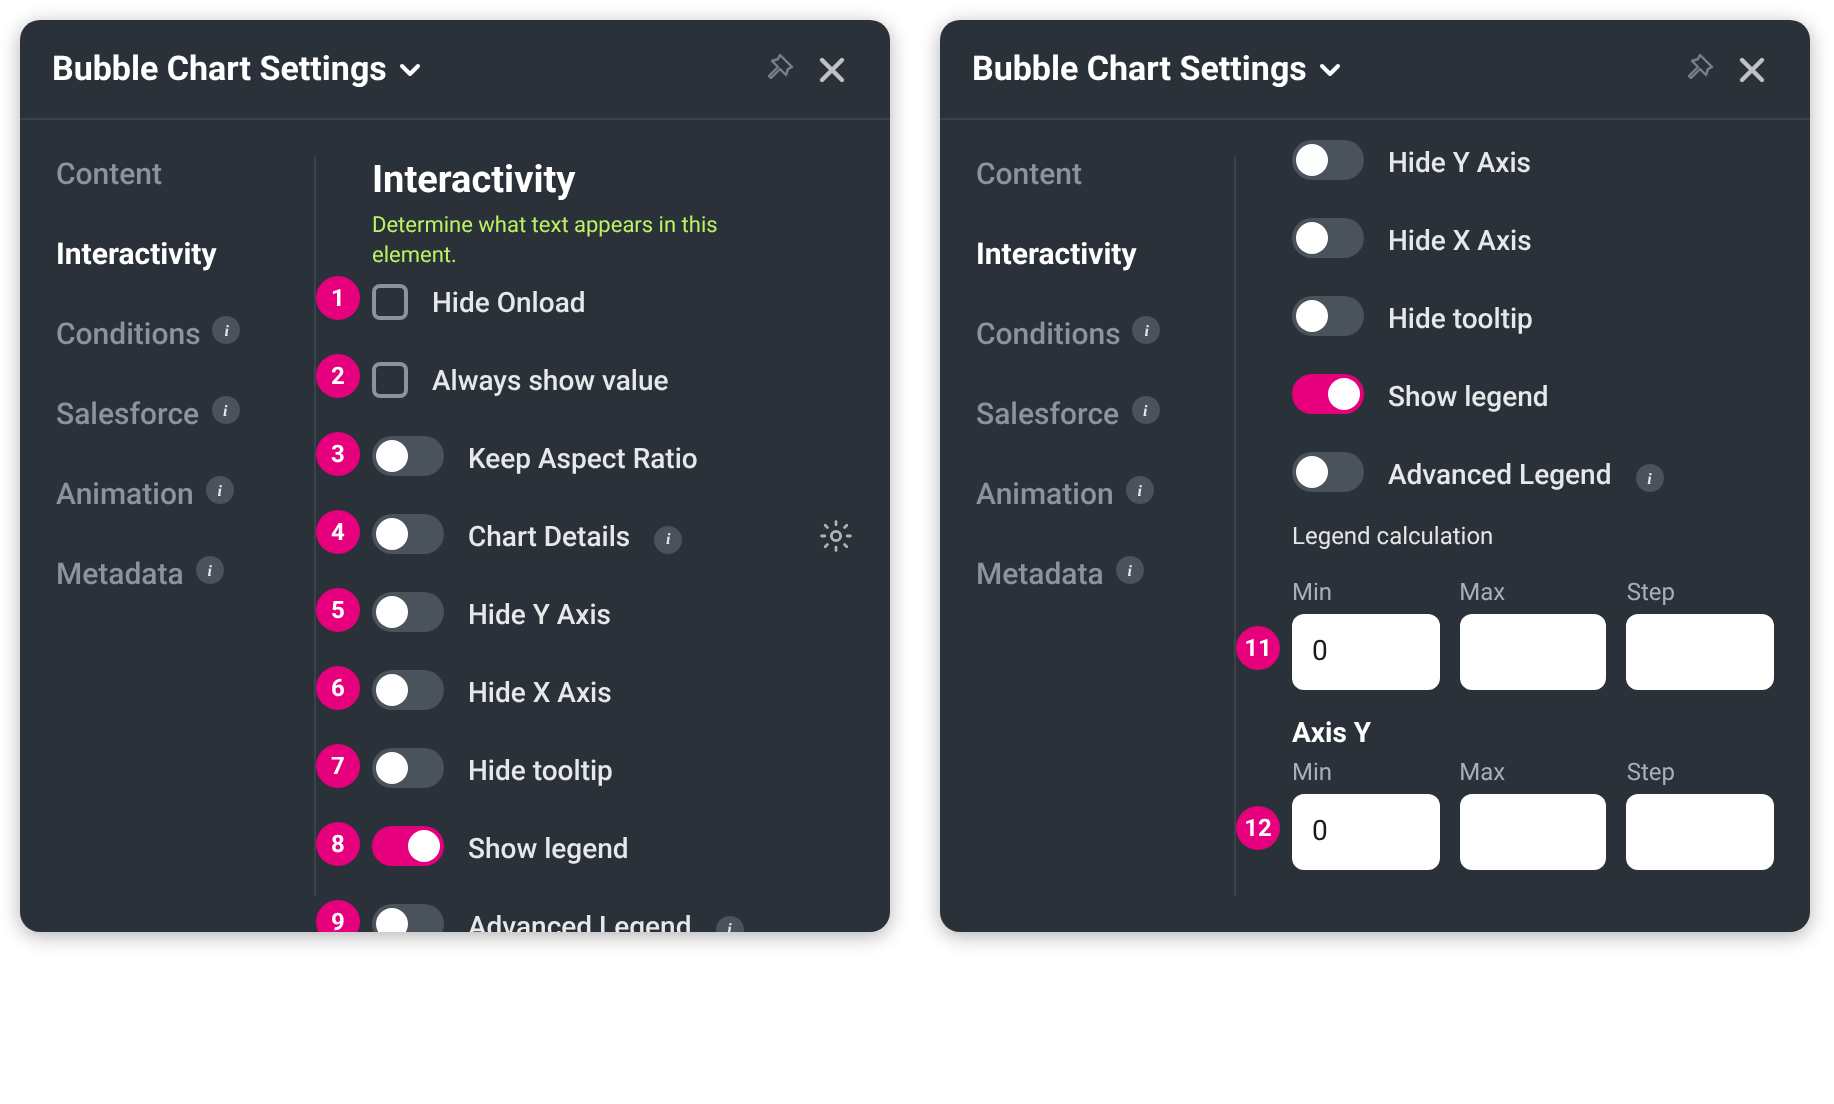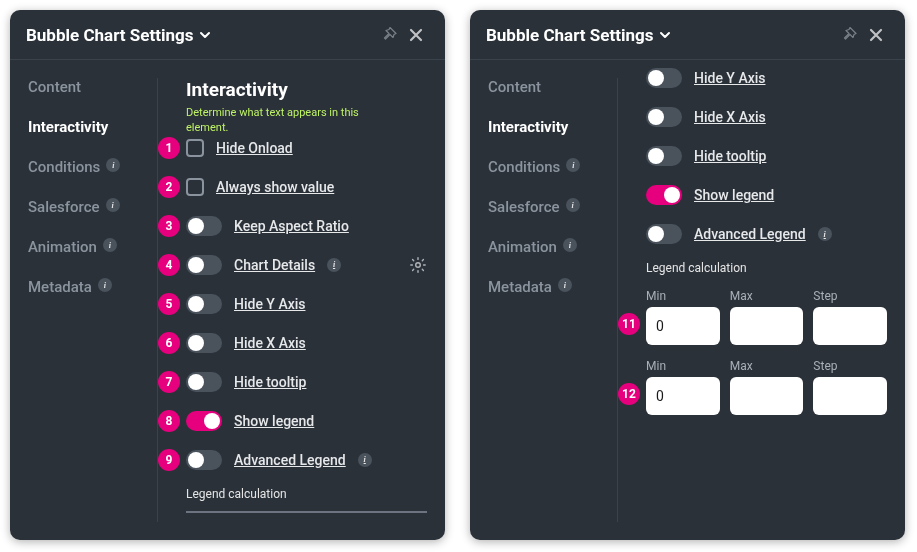--- a/index.html
+++ b/index.html
@@ -1,20 +1,20 @@
 <!DOCTYPE html>
 <html><head>
 <meta charset="utf-8">
 <style>
   * { box-sizing: border-box; margin: 0; padding: 0; font-family: -apple-system, BlinkMacSystemFont, "Segoe UI", Roboto, Helvetica, Arial, sans-serif; }
   body { background: #ffffff; width: 917px; height: 552px; overflow: hidden; position: relative; }
   .panel {
     position: absolute;
     width: 435px;
-    height: 530px;
+    height: 456px;
     background: #2a3139;
     border-radius: 10px;
     color: #e6e8ea;
     overflow: hidden;
     box-shadow: 0 2px 10px rgba(0,0,0,0.3);
   }
   .panel.left { left: 10px; top: 10px; }
   .panel.right { left: 470px; top: 10px; }
   .header {
     height: 50px;
@@ -103,26 +103,25 @@
     margin-bottom: 4px;
   }
   .section-sub {
     font-size: 11px;
     color: #bef264;
     line-height: 1.4;
     max-width: 200px;
   }
   .row {
     display: flex;
-    align-items: center;
+    align-items: flex-end;
     gap: 12px;
     margin-bottom: 15px;
     position: relative;
     min-height: 24px;
-    text-decoration: underline;
   }
   .num-marker {
     position: absolute;
     left: -28px;
     width: 22px; height: 22px;
     border-radius: 50%;
     background: #e6007e;
     color: #fff;
     font-size: 12px;
     font-weight: 700;
@@ -459,20 +458,21 @@
             <input class="axis-input" value="" style="">
           </div>
           <div class="axis-col">
             <div class="axis-col-label">Step</div>
             <input class="axis-input" value="" style="">
           </div>
         </div>
       </div>
 
       <div class="axis-group">
+        <div class="axis-title">Axis Y</div>
         <div class="axis-inputs">
           <span class="axis-marker">12</span>
           <div class="axis-col">
             <div class="axis-col-label">Min</div>
             <input class="axis-input" value="0" style="">
           </div>
           <div class="axis-col">
             <div class="axis-col-label">Max</div>
             <input class="axis-input" value="" style="">
           </div>

